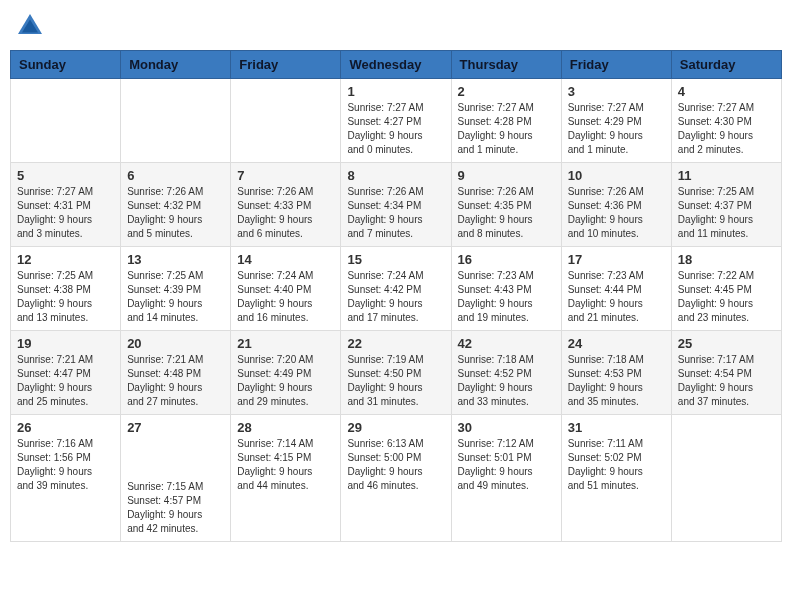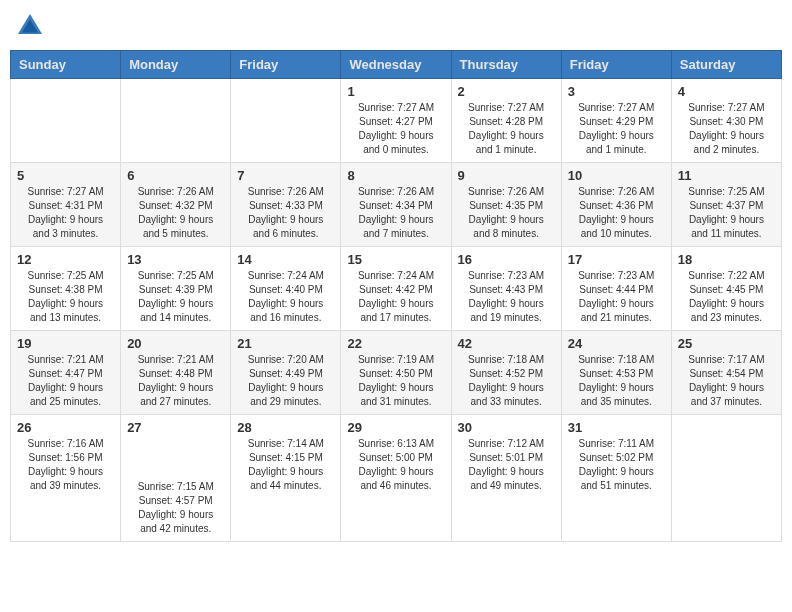--- a/index.html
+++ b/index.html
@@ -54,21 +54,21 @@
       font-size: 14px;
       color: #555;
     }
     .calendar {
       width: 100%;
       border-collapse: collapse;
       border: 1px solid #ccc;
     }
     .calendar th {
       background-color: #3a7abf;
-      color: #e5e5e5;
+      color: #0f172a;
       text-align: left;
       padding: 6px 8px;
       font-size: 13px;
       font-weight: bold;
       border: 1px solid #2e6099;
     }
     .calendar td {
       vertical-align: top;
       padding: 5px 6px;
       border: 1px solid #ddd;
@@ -84,21 +84,20 @@
     .day-number {
       font-size: 13px;
       font-weight: bold;
       display: block;
       margin-bottom: 2px;
     }
     .day-info {
       font-size: 10px;
       line-height: 1.4;
       color: #333;
-      text-align: center;
     }
     .empty-cell {
       background: #fff !important;
     }
   </style>
 </head>
 <body>
 
 <div class="header">
   <div class="logo">

